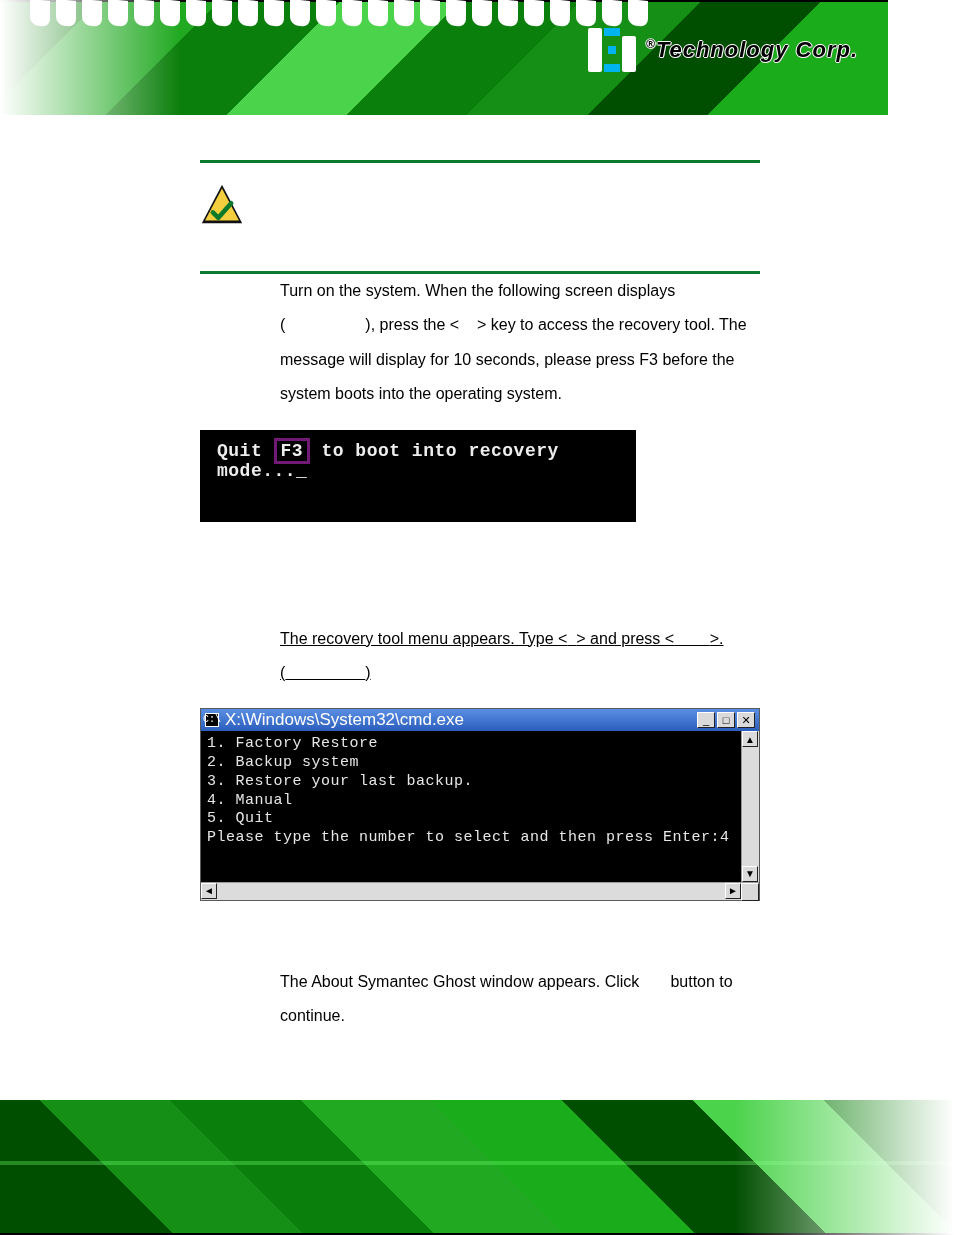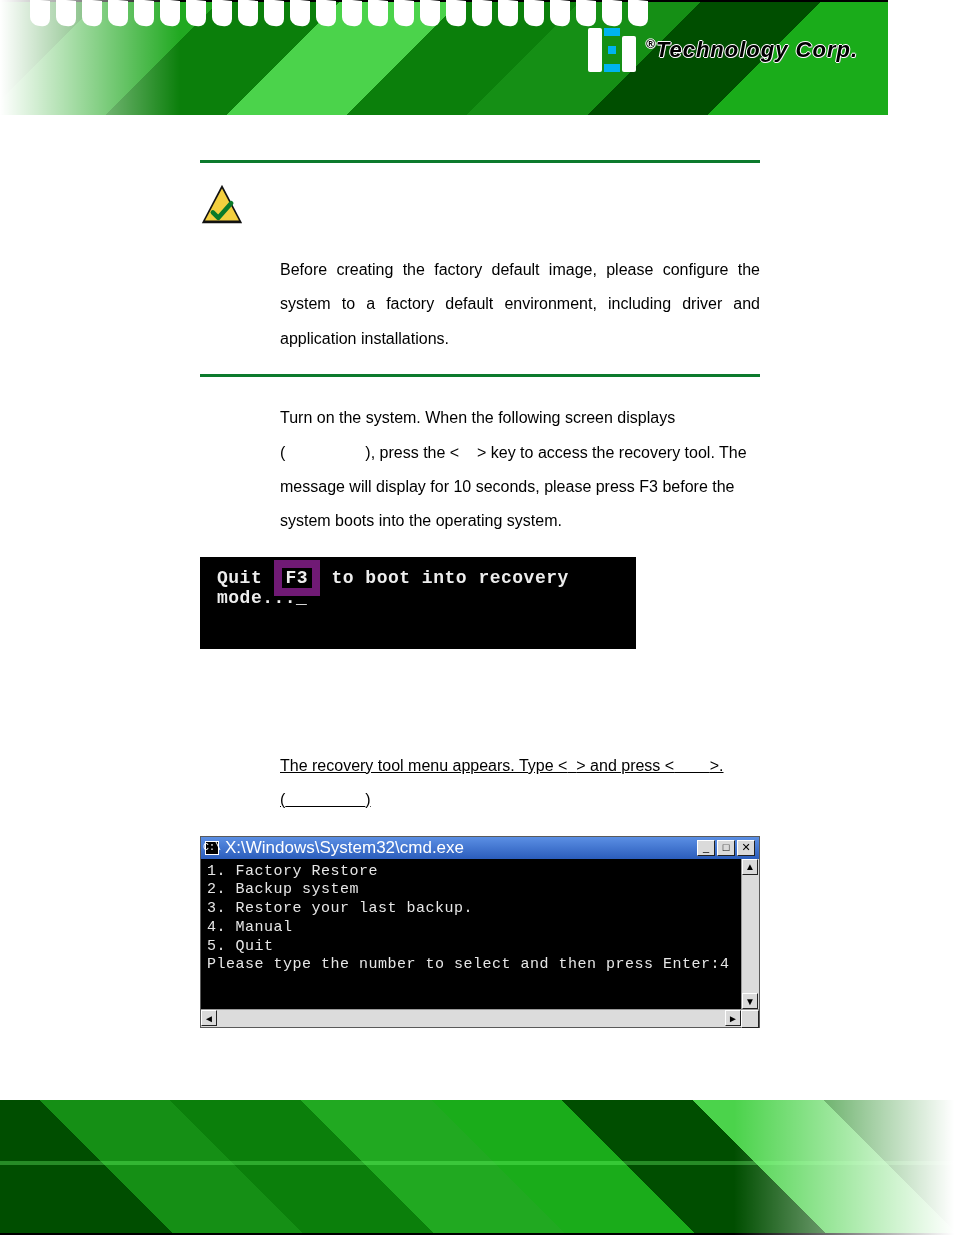--- a/index.html
+++ b/index.html
@@ -42,25 +42,25 @@
 
   
   .content { position: absolute; left: 200px; top: 160px; width: 560px; }
   .rule { height: 3px; background: #0c7a2d; width: 100%; margin: 0; }
   .note-box { padding: 20px 0 18px 0; }
   .note-icon { width: 44px; height: 44px; margin-bottom: 22px; }
   .note-text { font-size: 16px; line-height: 2.15; text-align: justify; padding-left: 80px; color: #000; }
 
   .para { font-size: 16px; line-height: 2.15; }
   .para.intro { margin-top: 28px; }
-  .step { margin-top: 24px; padding-left: 80px; }
+  .step { padding-left: 80px; }
 
   .screenshot1 { margin-top: 18px; width: 436px; height: 92px; background: #000; position: relative; border: 1px solid #000; }
   .ss1-text { position: absolute; top: 10px; left: 16px; font-family: "Courier New", monospace; font-size: 18px; font-weight: bold; color: #ededed; letter-spacing: .5px; }
-  .ss1-text .f3 { border: 8px solid #701a75; padding: 0 4px; }
+  .ss1-text .f3 { border: 3px solid #701a75; padding: 0 4px; }
 
   .step2 { margin-top: 100px; padding-left: 80px; text-decoration: underline; }
 
   .screenshot2 { margin-top: 18px; width: 560px; border: 1px solid #5a5a5a; background: #ece9d8; }
   .titlebar { display: flex; align-items: center; background: linear-gradient(#5b8fe4,#2b5dbc); height: 22px; padding: 0 4px; }
   .tb-icon { width: 14px; height: 14px; background: #000; border: 1px solid #fff; display: inline-flex; align-items: center; justify-content: center; margin-right: 6px; }
   .tb-icon-inner { color: #fff; font-family: "Courier New", monospace; font-size: 10px; line-height: 1; }
   .tb-title { color: #fff; font-size: 17px; font-family: Tahoma, Arial, sans-serif; }
   .win-btns { margin-left: auto; display: flex; gap: 2px; }
   .win-btn { width: 18px; height: 16px; background: #dadada; border: 1px solid #fff; border-right-color: #222; border-bottom-color: #222; display: flex; align-items: center; justify-content: center; font-size: 11px; font-family: Tahoma, Arial; line-height: 1; }
@@ -130,21 +130,20 @@
   </div>
 
   <div class="content">
     <div class="rule"></div>
     <div class="note-box">
       <svg class="note-icon" viewBox="0 0 48 48">
         <polygon points="24,2 46,44 2,44" fill="#111"></polygon>
         <polygon points="24,6 42.5,41 5.5,41" fill="#f3cf3f"></polygon>
         <path d="M14 32 l6 6 l14 -16" fill="none" stroke="#0a7a2a" stroke-width="5" stroke-linecap="round" stroke-linejoin="round"></path>
       </svg>
-      <div class="note-text">Before creating the factory default image, please configure the system to a factory default environment, including driver and application installations.</div>
     </div>
     <div class="rule"></div>
 
 
     <div class="para step">
       <span>Turn on the system. When the following screen displays (</span>&nbsp;&nbsp;&nbsp;&nbsp;&nbsp;&nbsp;&nbsp;&nbsp;&nbsp;&nbsp;&nbsp;&nbsp;&nbsp;&nbsp;&nbsp;&nbsp;&nbsp;&nbsp;<span>), press the &lt;</span>&nbsp;&nbsp;&nbsp;&nbsp;<span>&gt; key to access the recovery tool. The message will display for 10 seconds, please press F3 before the system boots into the operating system.</span>
     </div>
 
     <div class="screenshot1">
       <div class="ss1-text">

